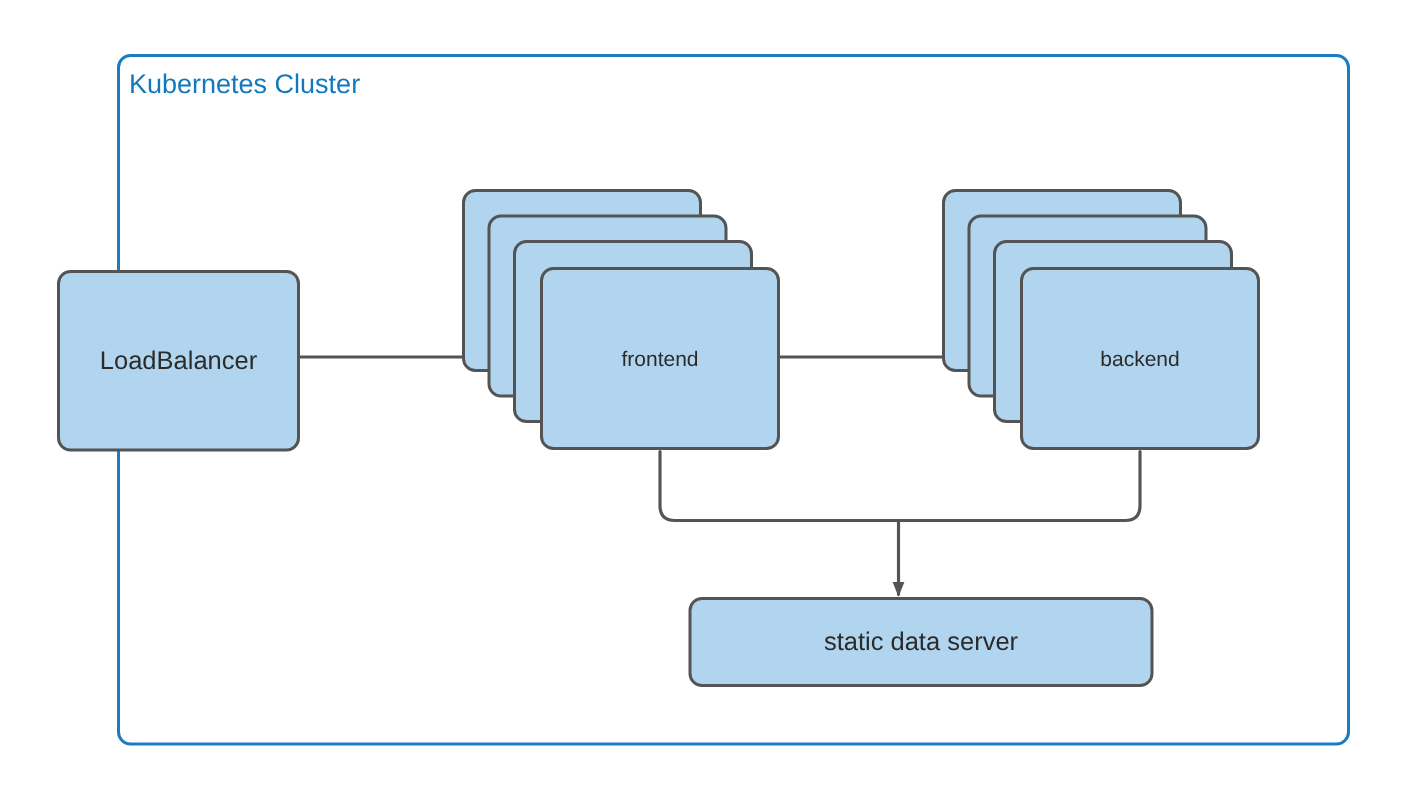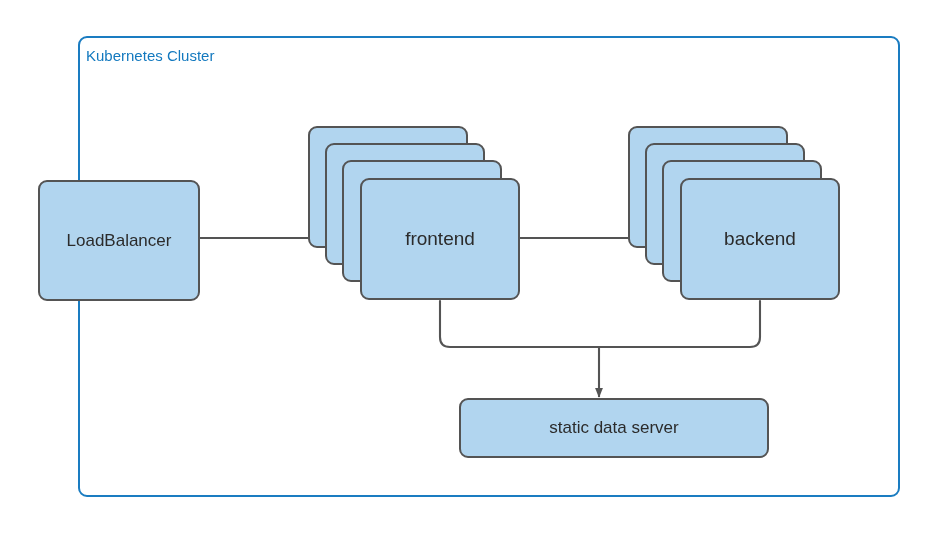--- a/index.html
+++ b/index.html
@@ -35,21 +35,21 @@
     height: 461px;
     border: 2.4px solid #1a7cc1;
     border-radius: 9px;
     box-sizing: border-box;
     background: transparent;
   }
   .cluster-label {
     position: absolute;
     left: 86px;
     top: 45px;
-    font-size: 15px;
+    font-size: 18px;
     line-height: 22px;
     color: #1379bf;
     white-space: nowrap;
   }
 
   
   .node {
     position: absolute;
     box-sizing: border-box;
     background: #b1d5ef;
@@ -99,21 +99,21 @@
   .card-0 { left: 0px;  top: 0px;  }
   .card-1 { left: 17px; top: 17px; }
   .card-2 { left: 34px; top: 34px; }
   .card-3 {
     left: 52px;
     top: 52px;
     display: flex;
     align-items: center;
     justify-content: center;
     color: #2b2b2b;
-    font-size: 19px;
+    font-size: 14px;
     line-height: 20px;
     white-space: nowrap;
   }
 </style>
 </head>
 <body>
 
 <div id="canvas">
 
   <svg id="edges" viewBox="0 0 940 540" width="940" height="540" xmlns="http://www.w3.org/2000/svg">

